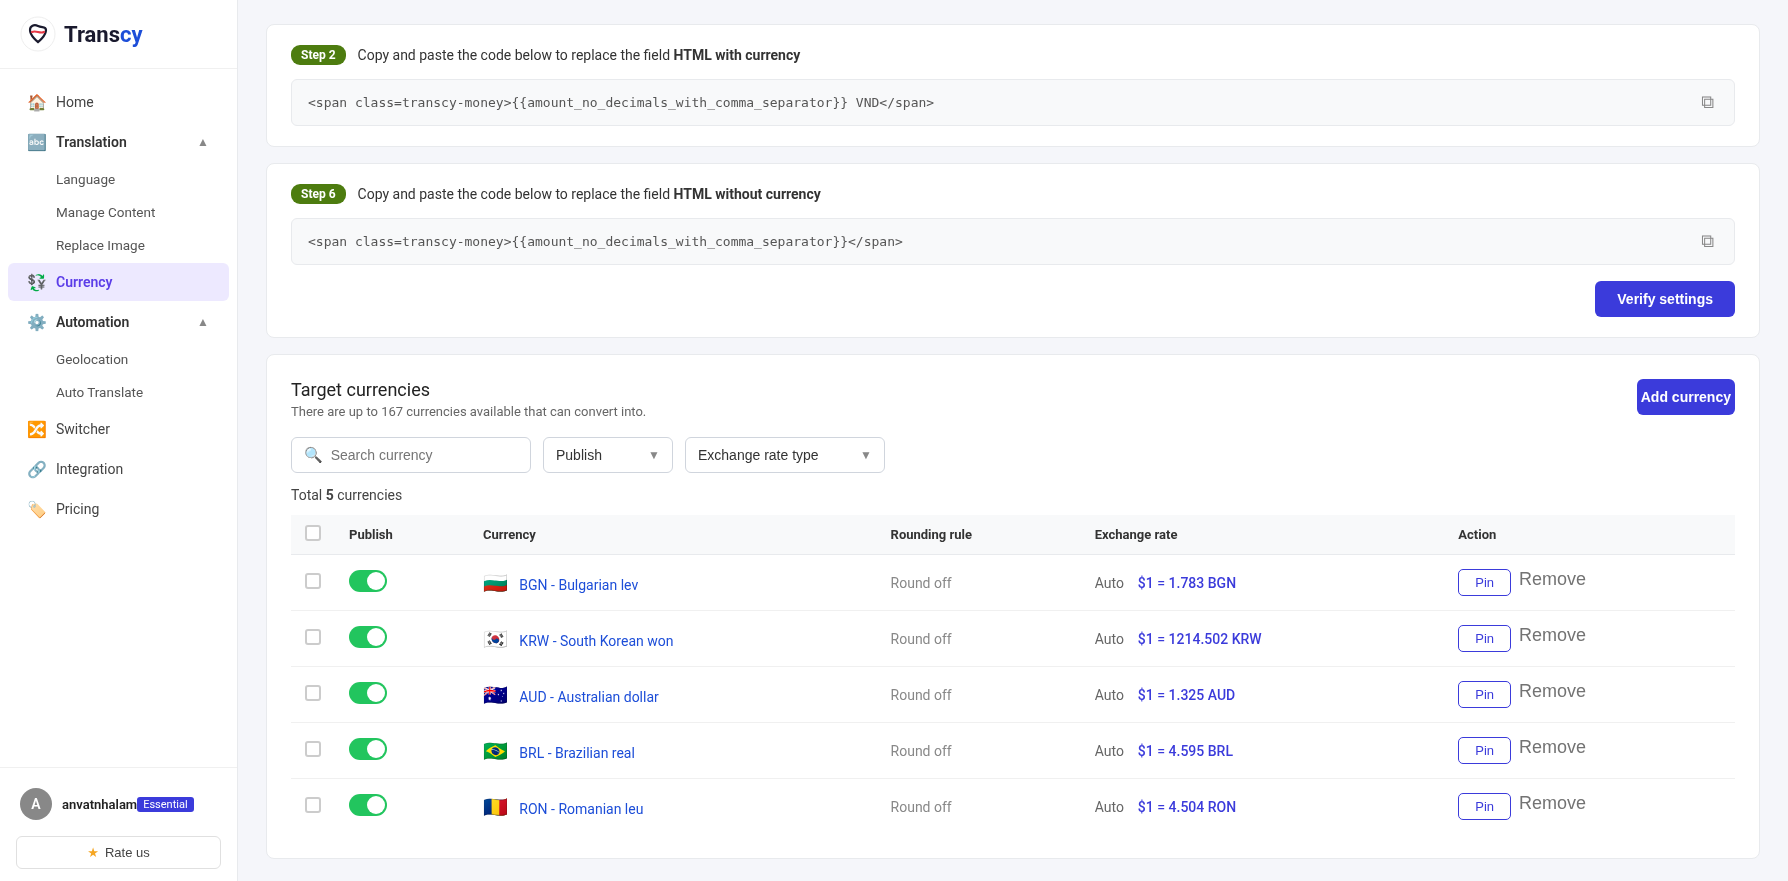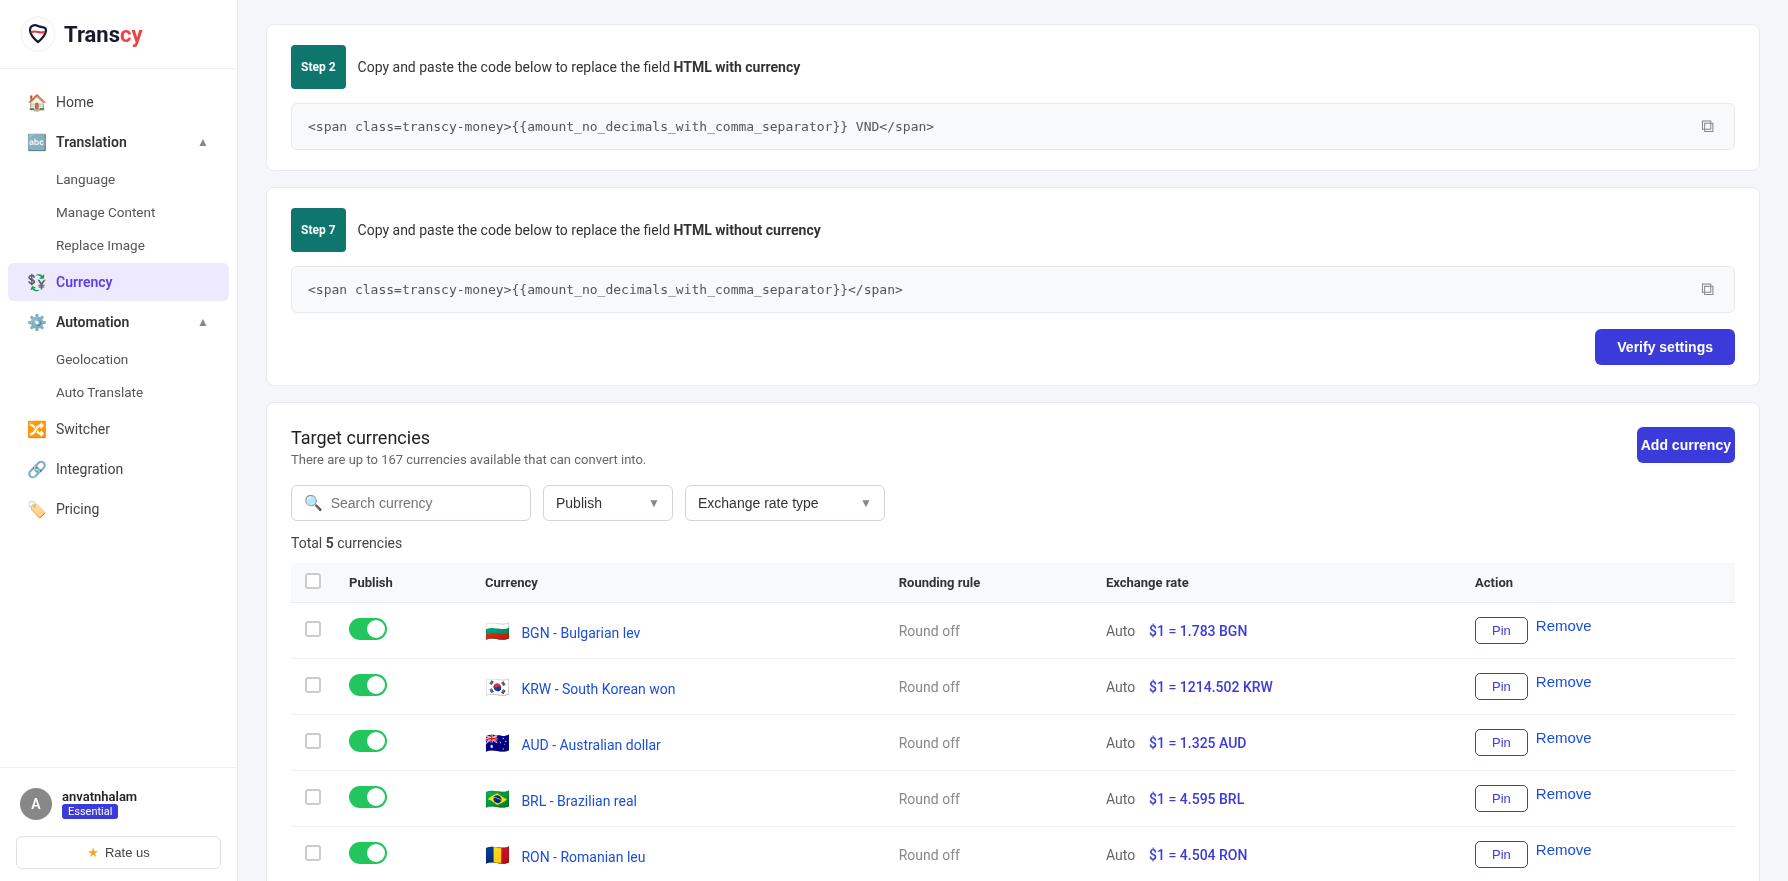--- a/index.html
+++ b/index.html
@@ -22,21 +22,21 @@
       gap: 8px;
       border-bottom: 1px solid #f0f0f0;
     }
     .logo-icon {
       width: 36px; height: 36px;
     }
     .logo-text {
       font-size: 22px; font-weight: 700;
     }
     .logo-trans { color: #1a1a2e; }
-    .logo-cy { color: #ef4444; }
+    .logo-cy { color: #1d4ed8; }
 
     .sidebar-nav { flex: 1; overflow-y: auto; padding: 12px 0; }
     .nav-item {
       display: flex; align-items: center; gap: 10px;
       padding: 10px 20px;
       cursor: pointer; color: #444; font-size: 14px;
       border-radius: 6px; margin: 2px 8px;
     }
     .nav-item.active { background: #ede9ff; color: #5b3de8; font-weight: 600; }
     .nav-item.section-header { font-weight: 600; color: #333; }
@@ -55,21 +55,21 @@
     }
     .user-row {
       display: flex; align-items: center; gap: 10px;
       padding: 8px 4px;
     }
     .user-avatar {
       width: 32px; height: 32px; border-radius: 50%;
       background: #888; color: #fff; display: flex; align-items: center; justify-content: center;
       font-size: 14px; font-weight: 600;
     }
-    .user-info { display: flex; flex-direction: column; }
+    .user-info { display: flex; flex-direction: row; }
     .user-name { font-size: 13px; font-weight: 600; color: #222; }
     .user-badge {
       font-size: 11px; background: #3b3bdb; color: #fff;
       padding: 1px 6px; border-radius: 3px; width: fit-content;
     }
     .rate-us-btn {
       display: flex; align-items: center; justify-content: center; gap: 6px;
       width: 100%; padding: 8px; margin-top: 8px;
       border: 1px solid #e0e0e0; border-radius: 6px;
       background: #fff; cursor: pointer; font-size: 13px; color: #444;
@@ -94,23 +94,23 @@
       border: 1px solid #e8eaed;
       border-radius: 8px;
       padding: 20px 24px;
       margin-bottom: 16px;
     }
     .step-header {
       display: flex; align-items: center; gap: 12px;
       margin-bottom: 14px;
     }
     .step-badge {
-      background: #0f766e; color: #fff;
+      background: #4d7c0f; color: #fff;
       font-size: 12px; font-weight: 700;
-      padding: 15px 10px; border-radius: 4px;
+      padding: 3px 10px; border-radius: 9px;
       white-space: nowrap;
     }
     .step-desc { font-size: 14px; color: #333; }
     .step-desc b { font-weight: 700; }
     .code-row {
       display: flex; align-items: center;
       background: #f8f9fa;
       border: 1px solid #e8eaed;
       border-radius: 6px;
       padding: 12px 16px;
@@ -230,21 +230,21 @@
 
     .action-btns { display: flex; gap: 8px; align-items: flex-start; }
     .pin-btn {
       border: 1px solid #3b3bdb; color: #3b3bdb;
       background: #fff; border-radius: 5px;
       padding: 5px 16px; font-size: 13px; cursor: pointer;
       font-weight: 500;
     }
     .remove-btn {
       border: none; background: none;
-      color: #1d4ed8; font-size: 15px; cursor: pointer;
+      color: #737373; font-size: 18px; cursor: pointer;
     }
   </style>
 </head>
 <body>
 
 <aside class="sidebar">
   <div class="sidebar-logo">
     <svg class="logo-icon" viewBox="0 0 36 36" fill="none" xmlns="http://www.w3.org/2000/svg">
       <circle cx="18" cy="18" r="17" fill="#fff" stroke="#eee"></circle>
       <path d="M10 14 C10 10, 14 8, 18 10 C22 12, 26 10, 26 14 C26 20, 18 26, 18 26 C18 26, 10 20, 10 14Z" fill="none" stroke="#1a1a2e" stroke-width="2.2"></path>
@@ -337,21 +337,21 @@
         </span>
       </div>
       <div class="code-row">
         <span class="code-text">&lt;span class=transcy-money&gt;{{amount_no_decimals_with_comma_separator}} VND&lt;/span&gt;</span>
         <button class="copy-btn">⧉</button>
       </div>
     </div>
 
     <div class="step-box">
       <div class="step-header">
-        <span class="step-badge">Step 7</span>
+        <span class="step-badge">Step 6</span>
         <span class="step-desc">
           Copy and paste the code below to replace the field <b>HTML without currency</b>
         </span>
       </div>
       <div class="code-row">
         <span class="code-text">&lt;span class=transcy-money&gt;{{amount_no_decimals_with_comma_separator}}&lt;/span&gt;</span>
         <button class="copy-btn">⧉</button>
       </div>
       <div class="verify-btn-row">
         <button class="verify-btn">Verify settings</button>

